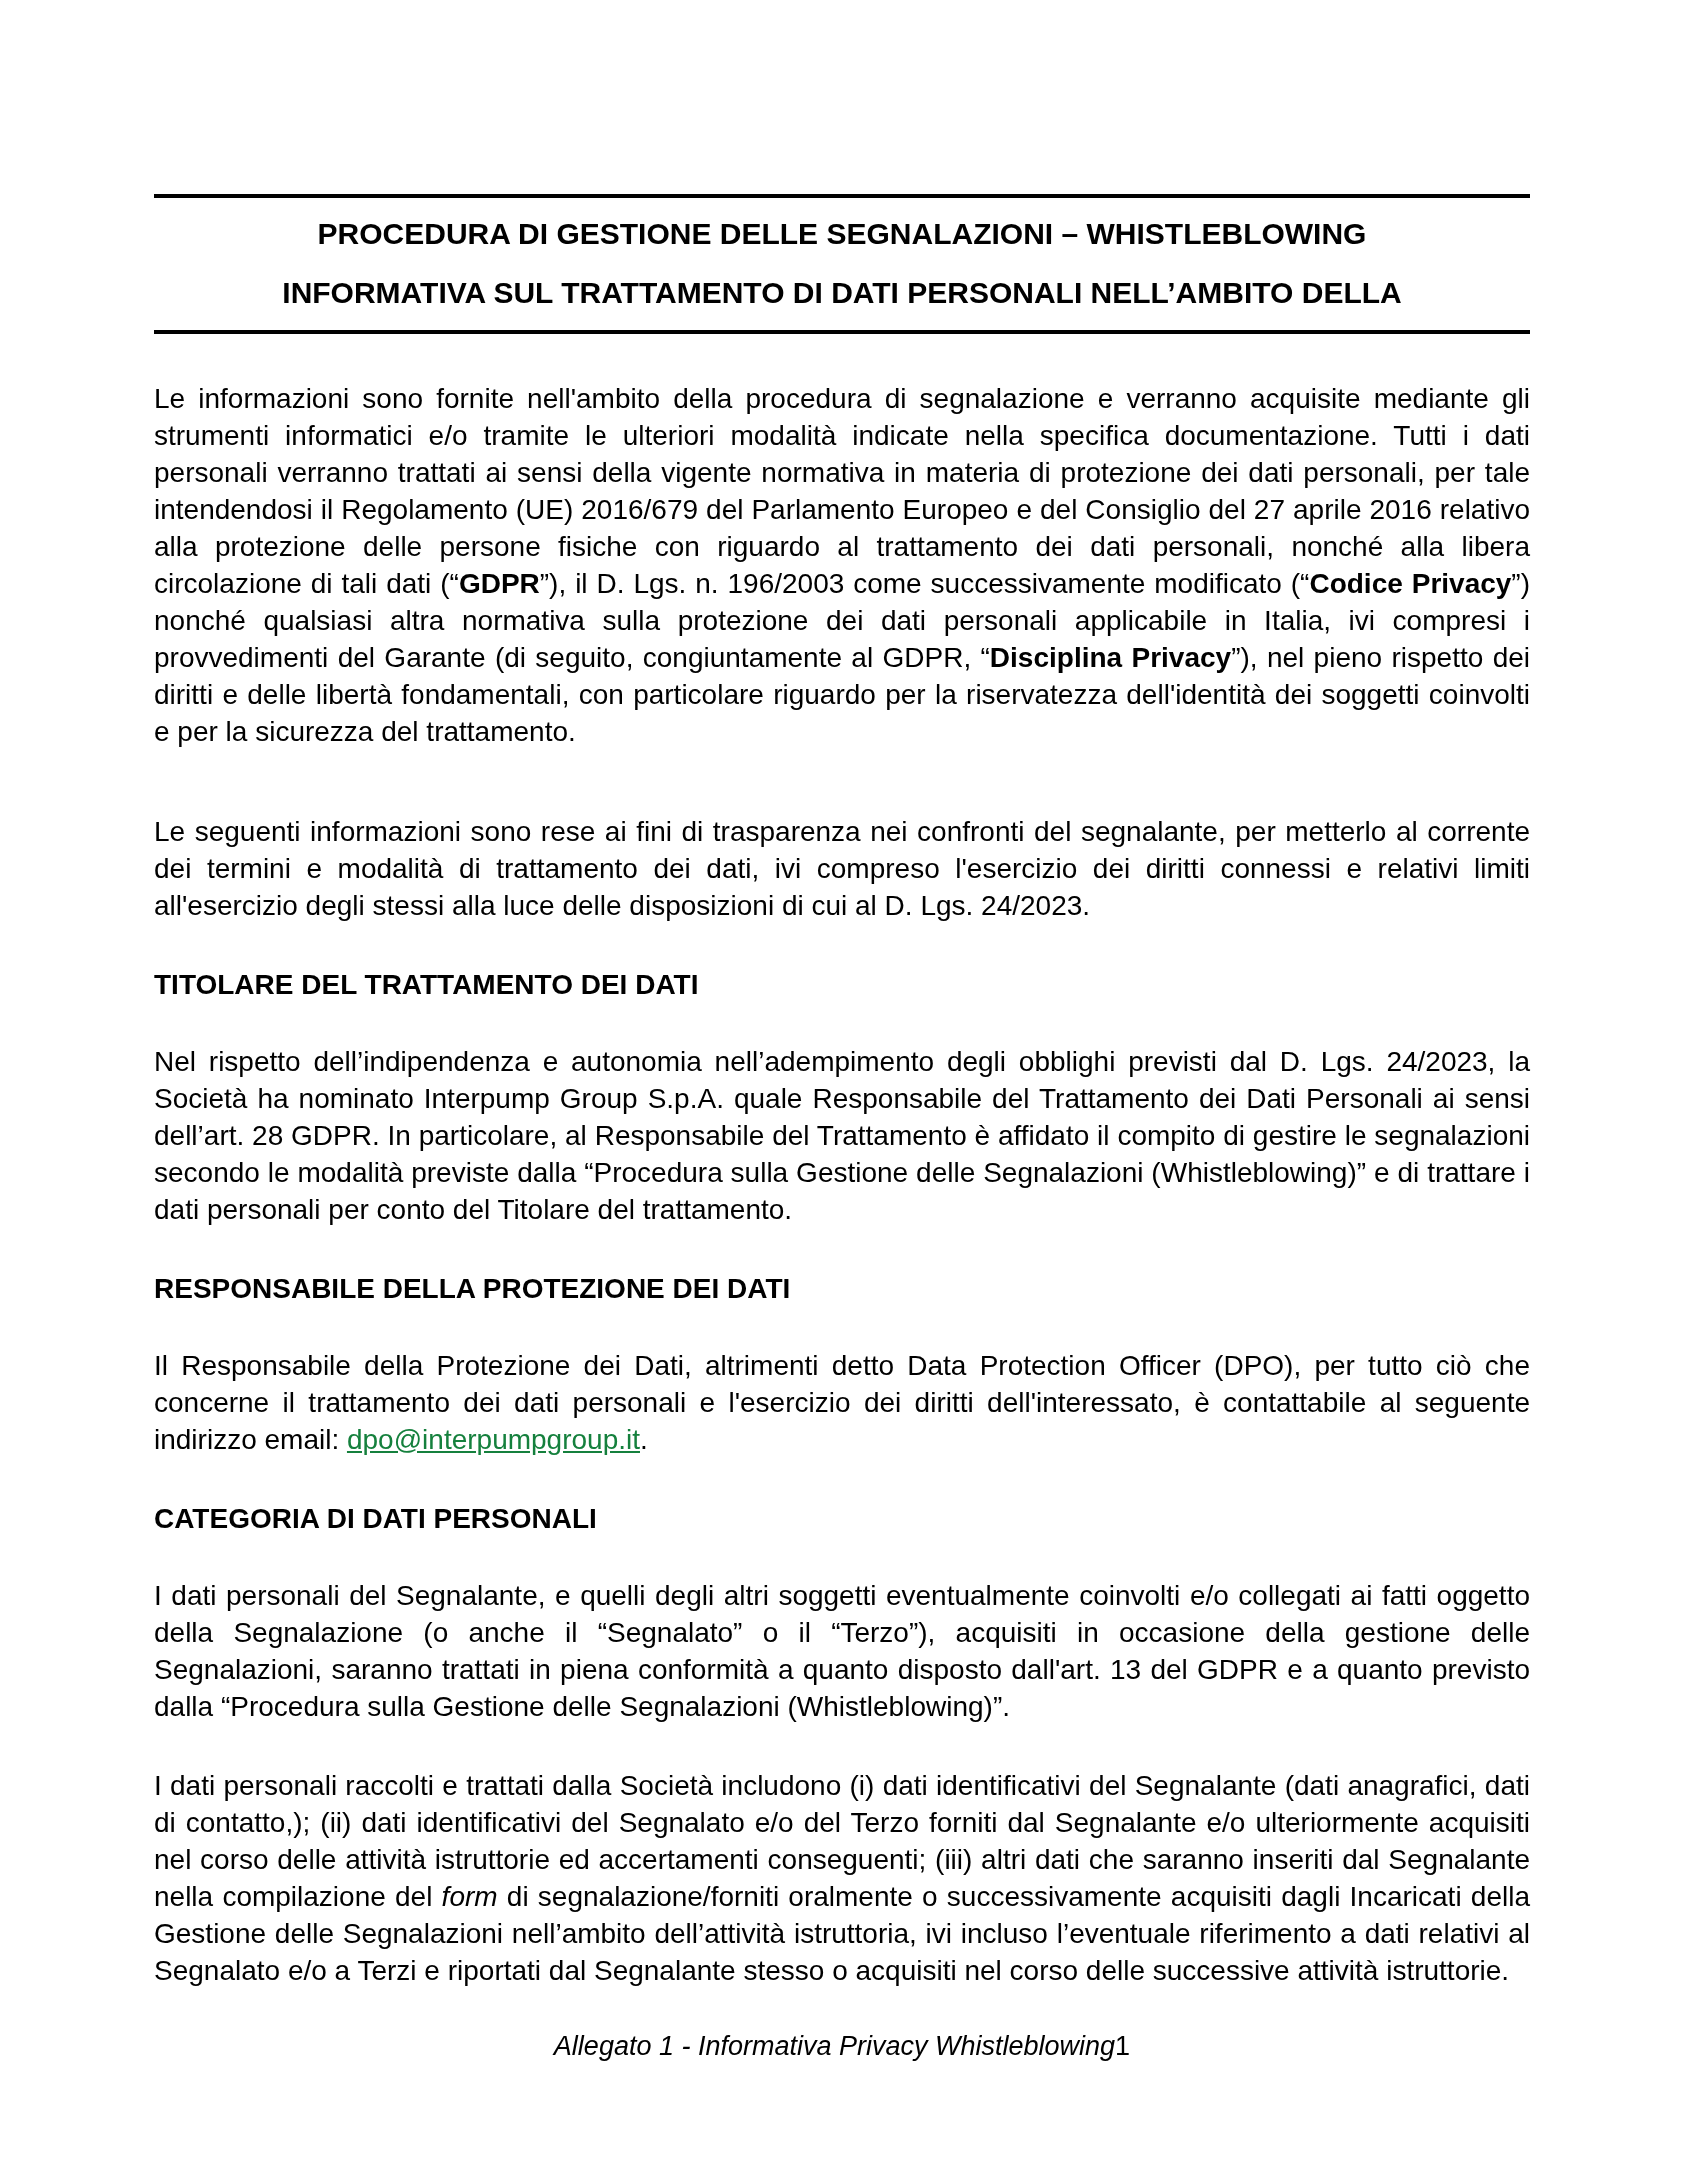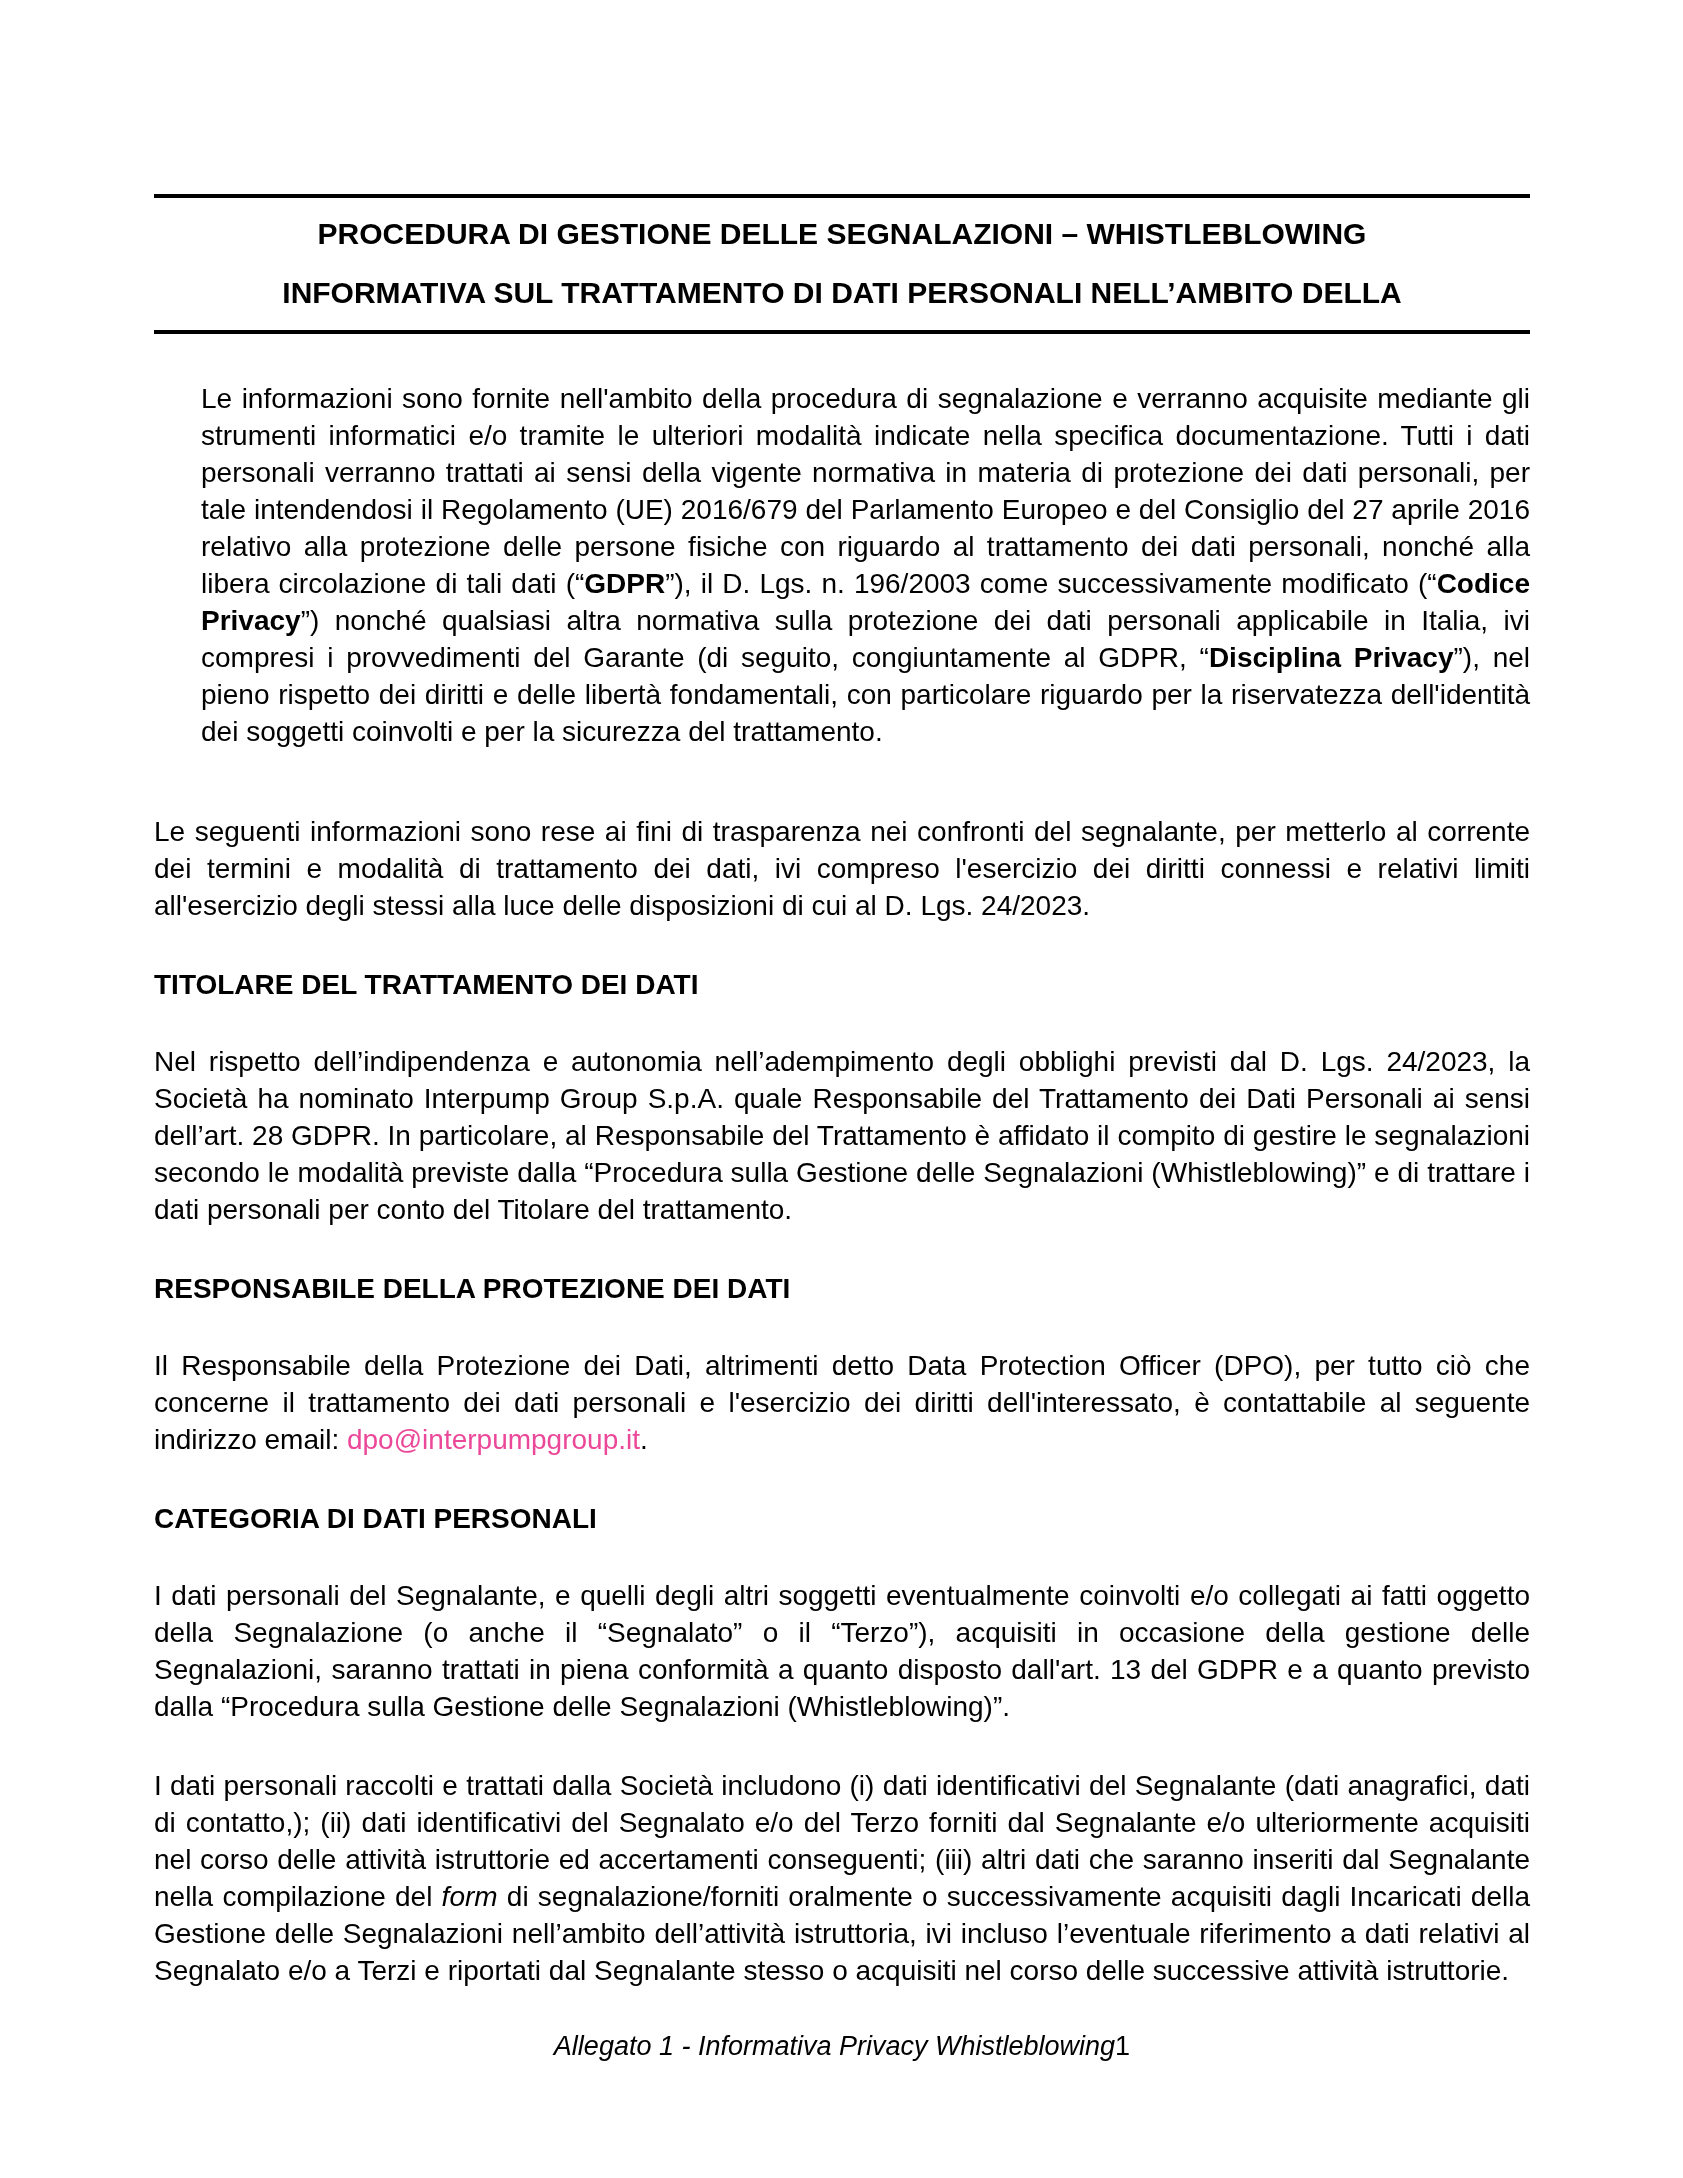--- a/index.html
+++ b/index.html
@@ -39,36 +39,36 @@
   .body-text {
     font-size: 28px;
     line-height: 37px;
     text-align: justify;
   }
   p.para {
     margin: 0 0 42px 0;
   }
   p.para.mb-xl {
     margin-bottom: 63px;
-    margin-left: 47px;
   }
   p.para.mt-first {
     margin-top: 46px;
   }
   h2.section-heading {
     font-size: 28px;
     line-height: 37px;
     font-weight: bold;
     margin: 24px 0 40px 0;
     text-align: left;
   }
   .bold { font-weight: bold; }
   .italic { font-style: italic; }
   a.email-link {
-    color: #ec4899;
+    color: #15803d;
+    text-decoration: underline;
     cursor: pointer;
   }
   .footer {
     position: absolute;
     left: 154px;
     right: 153px;
     top: 2028px;
     display: flex;
     justify-content: center;
     align-items: baseline;

